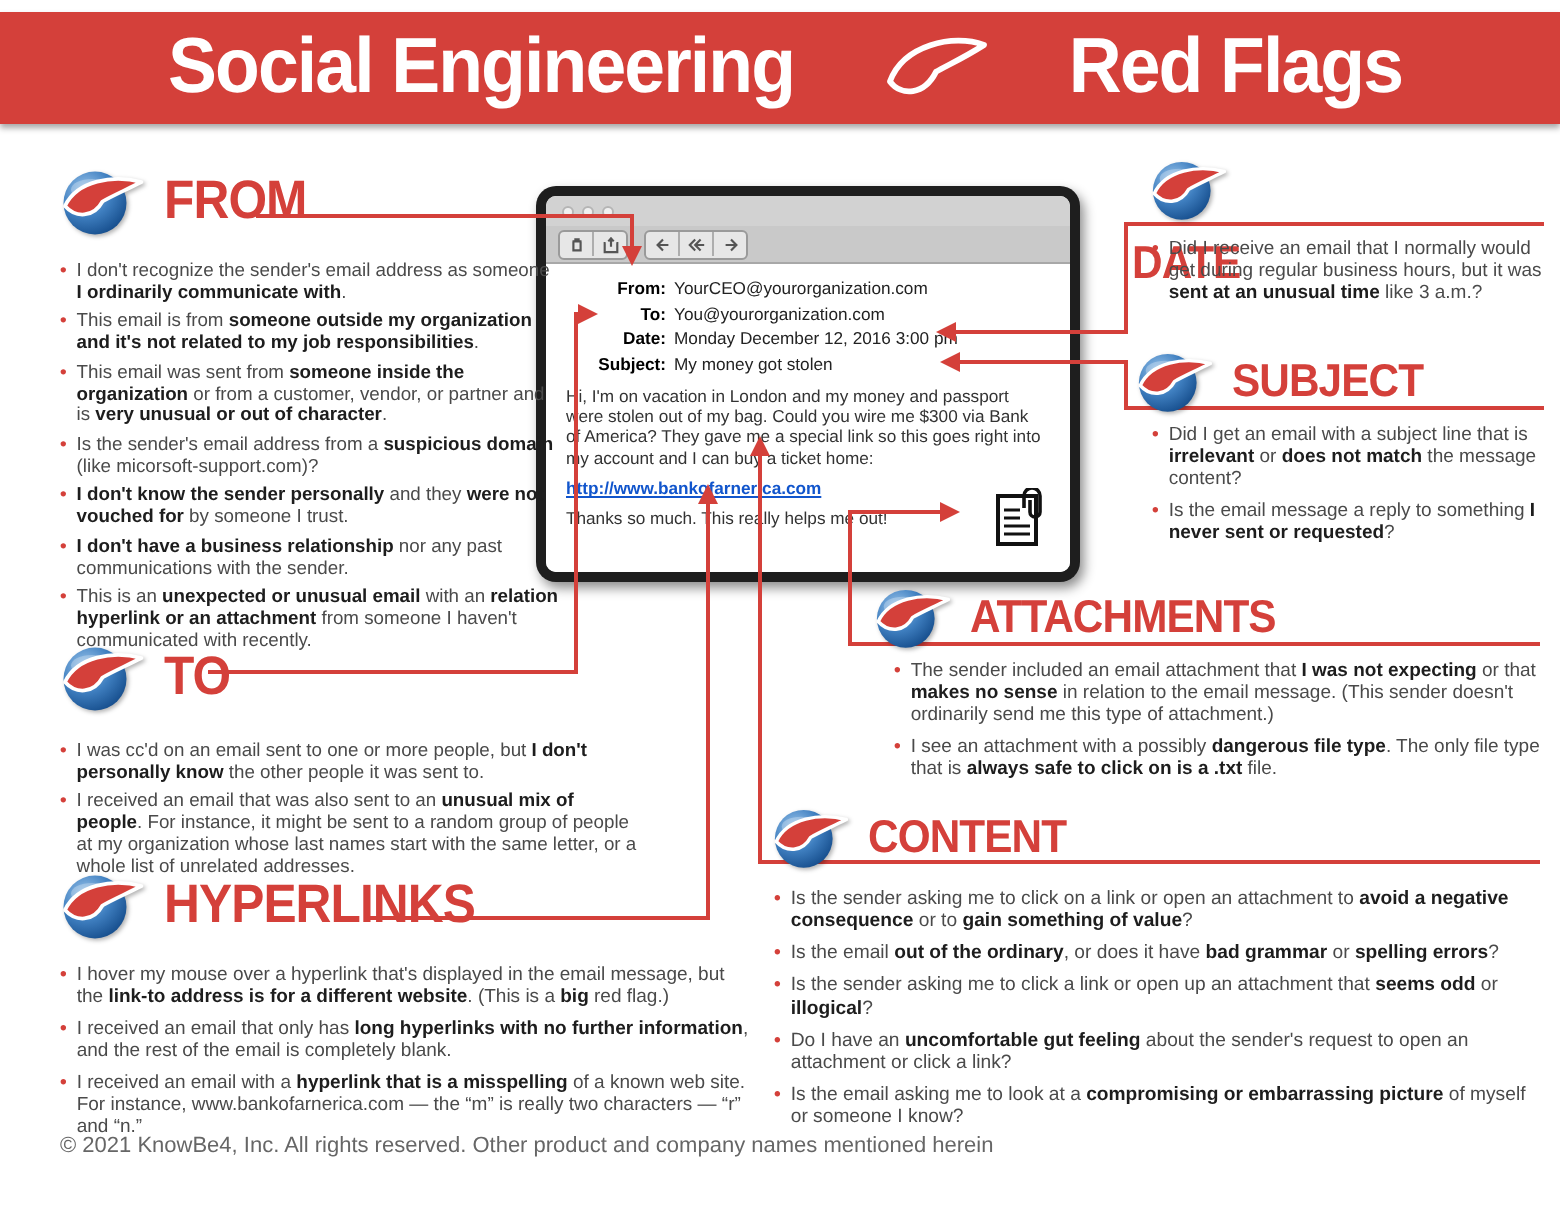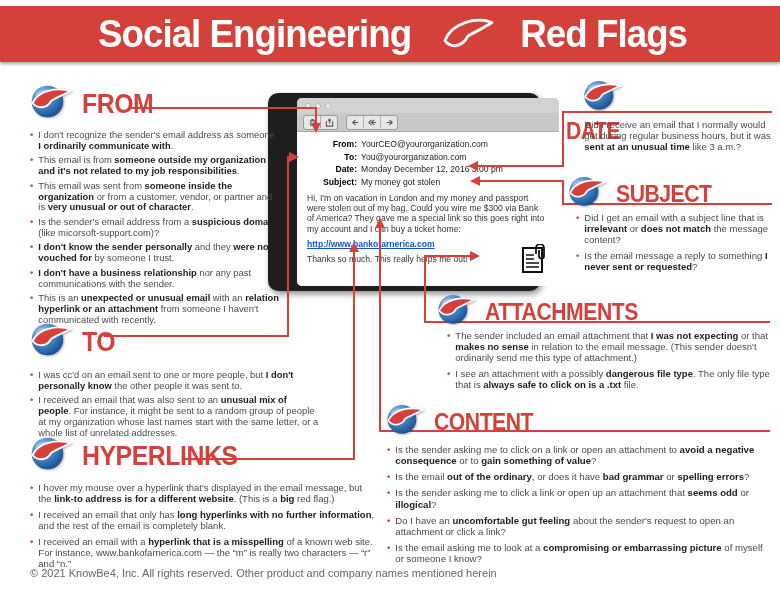--- a/index.html
+++ b/index.html
@@ -3,27 +3,27 @@
 <meta charset="utf-8">
 <style>
   html,body{margin:0;padding:0;background:#ffffff;width:780px;height:603px;position:relative;
     font-family:"Liberation Sans",sans-serif;overflow:hidden;}
   :root{
     --red:#d4403a; --link-blue:#1155cc; --window-frame:#1e1e1e; --chrome-gray:#d2d2d2;
     --text-dark:#1d1d1d; --text-body:#4a4a4a; --footer-gray:#666666;
   }
   
   .header{position:absolute;left:0;top:6px;width:780px;height:56px;background:var(--red);
-    display:flex;align-items:center;justify-content:center;gap:14px;
+    display:flex;align-items:center;justify-content:center;gap:28px;
     box-shadow:0 2px 3px rgba(0,0,0,.35);z-index:4;}
   .header .htxt{color:#fff;font-size:39px;font-weight:700;letter-spacing:-1px;
     transform:scaleX(.94);white-space:nowrap;}
   .hflag{width:66px;height:48px;}
   
-  .sechead{position:absolute;display:flex;align-items:flex-end;gap:6px;z-index:6;}
+  .sechead{position:absolute;display:flex;align-items:center;gap:6px;z-index:6;}
   .sechead .flag{width:48px;height:40px;flex:0 0 auto;filter:drop-shadow(1px 1px 1px rgba(0,0,0,.3));}
   .sechead h2{margin:0;color:var(--red);font-weight:700;letter-spacing:-.5px;
     transform:scaleX(.92);transform-origin:left center;white-space:nowrap;}
   .bigtitle h2{font-size:27px;}
   .smalltitle h2{font-size:23px;}
   .smalltitle .flag{width:44px;height:36px;}
   
   .bullets{position:absolute;z-index:6;color:var(--text-body);}
   .bullet{display:flex;gap:5px;margin-bottom:5px;}
   .bm{color:var(--red);font-weight:700;line-height:inherit;flex:0 0 auto;}
@@ -43,21 +43,21 @@
   #hyperlinks-head{left:28px;top:432px;}
   #date-head{left:566px;top:76px;flex-direction:column;}
   #subject-head{left:566px;top:172px;}
   #attachments-head{left:435px;top:290px;}
   #content-head{left:384px;top:400px;}
   
   .window{position:absolute;left:268px;top:93px;width:272px;height:198px;background:var(--window-frame);
     border-radius:10px;padding:5px;box-sizing:border-box;z-index:2;
     box-shadow:2px 3px 6px rgba(0,0,0,.45);}
   .win-inner{width:100%;height:100%;border-radius:5px;overflow:hidden;display:flex;flex-direction:column;
-    background:#fff;margin-left:24px;}
+    background:#fff;}
   .titlebar{height:15px;background:var(--chrome-gray);display:flex;align-items:center;gap:4px;
     padding:0 8px;flex:0 0 auto;}
   .dot{width:6px;height:6px;border-radius:50%;background:#f0f0f0;border:1px solid #b5b5b5;box-sizing:border-box;}
   .toolbar{height:18px;background:#c9c9c9;display:flex;align-items:center;gap:8px;padding:0 6px;
     border-bottom:1px solid #a8a8a8;flex:0 0 auto;}
   .btn-group{display:flex;background:#e7e7e7;border:1px solid #9a9a9a;border-radius:3px;height:13px;
     align-items:center;}
   .tbtn{width:16px;height:12px;display:flex;align-items:center;justify-content:center;}
   .tbtn + .tbtn{border-left:1px solid #aeaeae;}
   .tbtn svg{width:9px;height:9px;stroke:#555;fill:none;stroke-width:1.2;}

